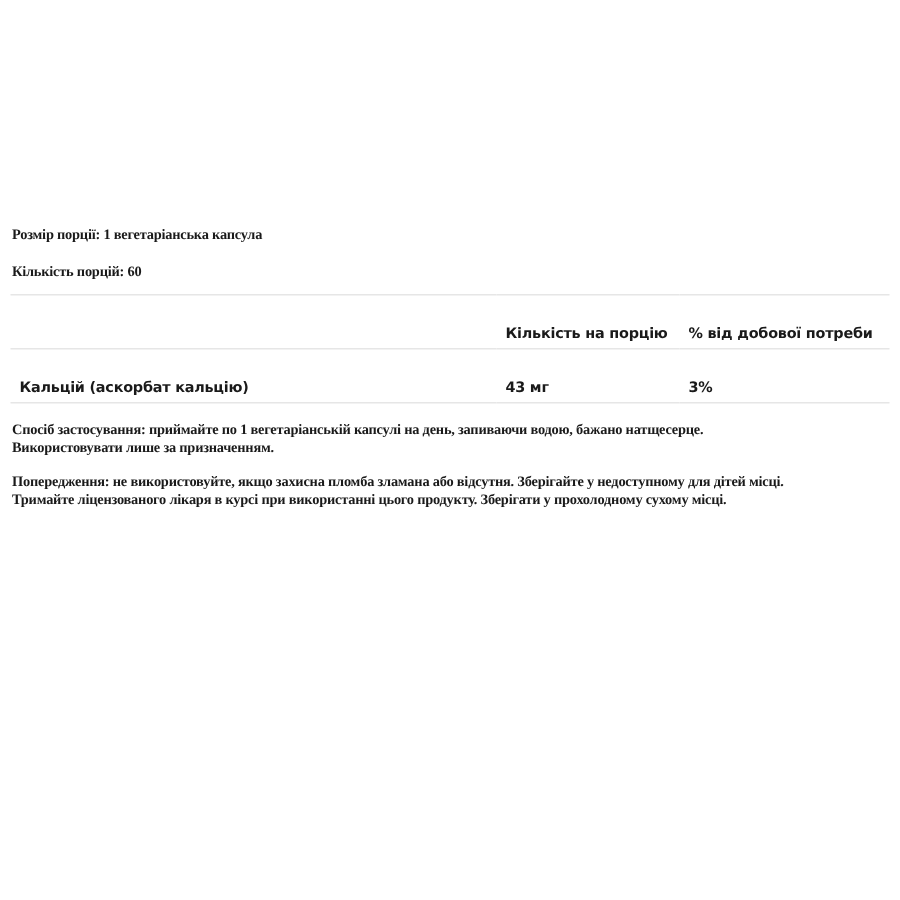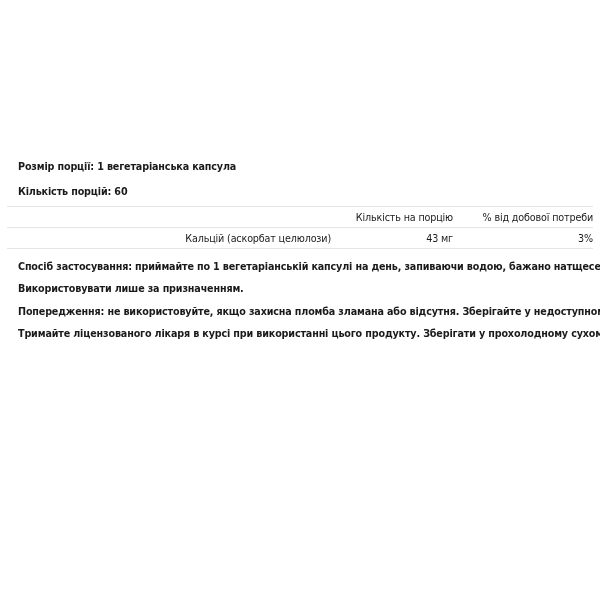--- a/index.html
+++ b/index.html
@@ -19,36 +19,37 @@
     .content {
       position: absolute;
       left: 8px;
       top: 151px;
       width: 586px;
       font-size: 9.6px;
       letter-spacing: -0.15px;
     }
     .line {
       line-height: 12px;
-      margin: 10px;
+      margin: 0;
       white-space: nowrap;
+      font-family: Liberation Serif, serif;
     }
     .serving-size { margin-bottom: 13px; }
     .servings-count { margin-bottom: 8px; }
     table.facts {
       width: 586px;
       border-collapse: collapse;
       margin-left: -1px;
       margin-bottom: 12px;
     }
     table.facts td, table.facts th {
       border-top: 1px solid #e6e6e6;
-      text-align: right;
-      font-weight: normal;
-      padding: 0 0 0 6px;
+      text-align: left;
+      font-weight: bold;
+      padding: 15px 0 0 6px;
       height: 20px;
       white-space: nowrap;
       vertical-align: middle;
     }
     table.facts tr:last-child td {
       border-bottom: 1px solid #e6e6e6;
     }
     table.facts .c1 { width: 318px; }
     table.facts .c2 { width: 116px; }
     .para { margin-bottom: 11px; }
@@ -61,21 +62,21 @@
   <p class="line servings-count">Кількість порцій: 60</p>
 
   <table class="facts">
     <tbody>
         <tr>
       <th class="c1"></th>
       <th class="c2">Кількість на порцію</th>
       <th>% від добової потреби</th>
     </tr>
     <tr>
-      <td>Кальцій (аскорбат целюлози)</td>
+      <td>Кальцій (аскорбат кальцію)</td>
       <td>43 мг</td>
       <td>3%</td>
     </tr>
   </tbody>
     </table>
 
 
   <div class="para">
     <p class="line">Спосіб застосування: приймайте по 1 вегетаріанській капсулі на день, запиваючи водою, бажано натщесерце.</p>
     <p class="line">Використовувати лише за призначенням.</p>

